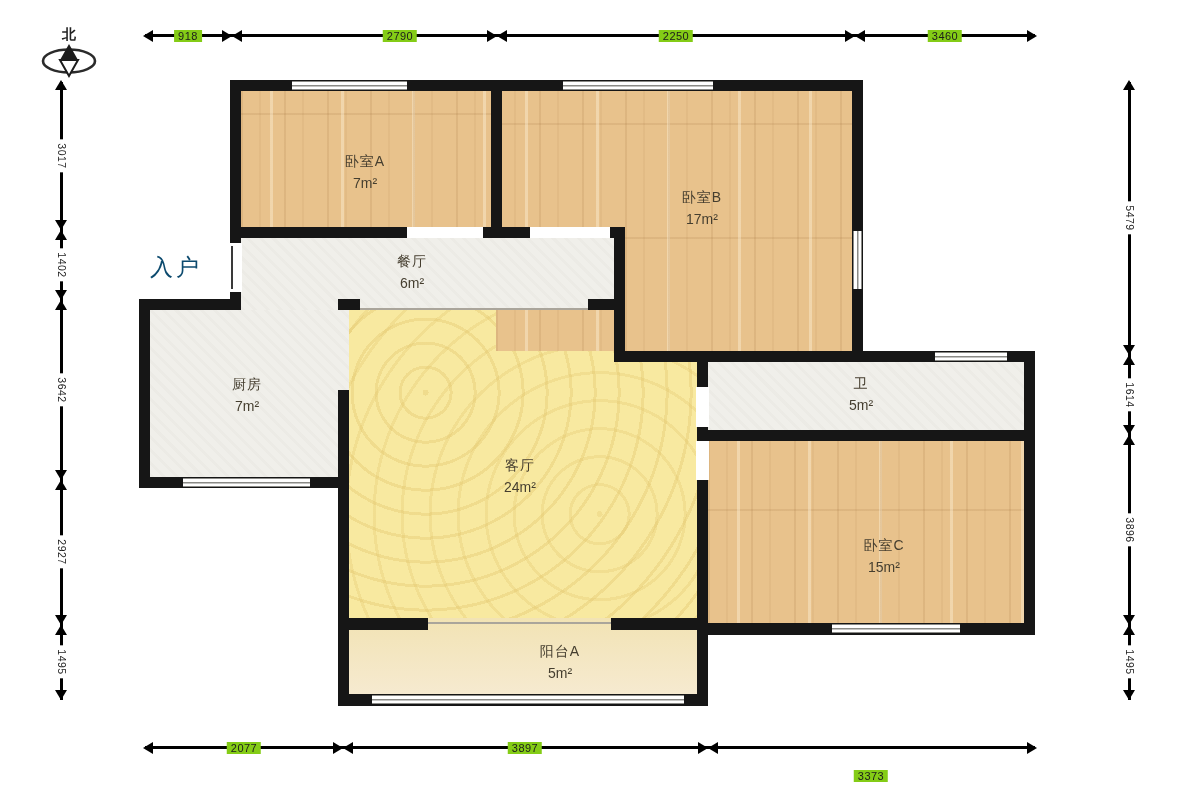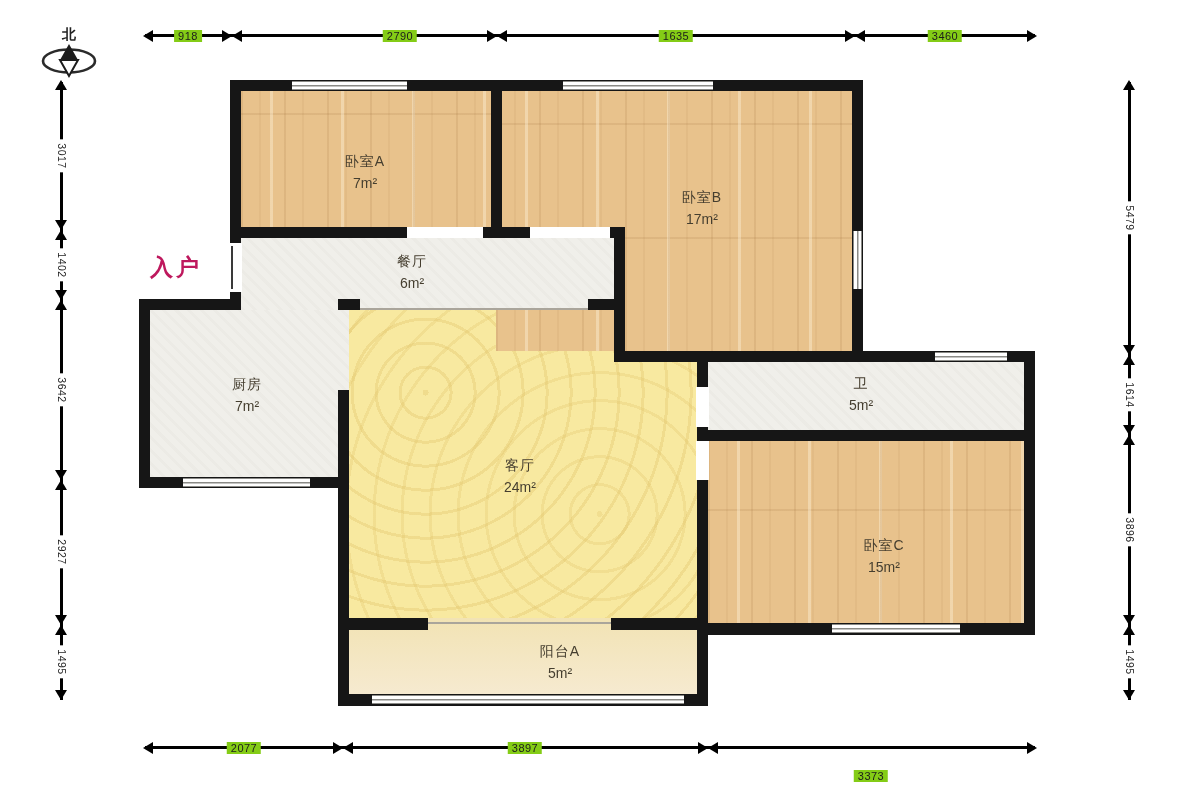--- a/index.html
+++ b/index.html
@@ -22,22 +22,22 @@
   .thinline{position:absolute;background:#aaa59b;}
   .winh{position:absolute;background-color:#fff;border-top:1.5px solid #8a8a86;border-bottom:1.5px solid #8a8a86;
         background-image:linear-gradient(#8a8a86,#8a8a86);background-size:100% 1.5px;
         background-position:0 center;background-repeat:no-repeat;box-sizing:border-box;}
   .winv{position:absolute;background-color:#fff;border-left:1.5px solid #8a8a86;border-right:1.5px solid #8a8a86;
         background-image:linear-gradient(#8a8a86,#8a8a86);background-size:1.5px 100%;
         background-position:center 0;background-repeat:no-repeat;box-sizing:border-box;}
   .room-label{position:absolute;transform:translate(-50%,-50%);text-align:center;color:#453e2f;
         font-size:14px;line-height:22px;white-space:nowrap;}
   .room-label .nm{letter-spacing:1px;}
-  .entrance{position:absolute;transform:translate(-50%,-50%);font-size:23px;font-weight:700;
-        color:#be185d;letter-spacing:3px;}
+  .entrance{position:absolute;transform:translate(-50%,-50%);font-size:23px;font-weight:400;
+        color:#0c4a6e;letter-spacing:3px;}
   .north-label{position:absolute;transform:translate(-50%,-50%);font-size:14px;font-weight:700;color:#222;}
   .dline{position:absolute;background:#000;}
   .tri{position:absolute;width:0;height:0;border-style:solid;border-color:transparent;}
   .tri-r{border-width:6px 0 6px 10px;border-left-color:#000;}
   .tri-l{border-width:6px 10px 6px 0;border-right-color:#000;}
   .tri-d{border-width:10px 6px 0 6px;border-top-color:#000;}
   .tri-u{border-width:0 6px 10px 6px;border-bottom-color:#000;}
   .dlab{position:absolute;transform:translate(-50%,-50%);background:#84cc16;color:#1c1c1c;
         font-size:11px;padding:0 4px;letter-spacing:.5px;}
   .dlabv{position:absolute;transform:translate(-50%,-50%);background:#fff;color:#1c1c1c;
@@ -142,21 +142,21 @@
   <div class="tri tri-l" style="left:143px;top:30px;"></div>
   <div class="tri tri-r" style="left:1027px;top:30px;"></div>
   <div class="tri tri-r" style="left:222px;top:30px;"></div>
     <div class="tri tri-l" style="left:232px;top:30px;"></div>
   <div class="tri tri-r" style="left:487px;top:30px;"></div>
     <div class="tri tri-l" style="left:497px;top:30px;"></div>
   <div class="tri tri-r" style="left:845px;top:30px;"></div>
     <div class="tri tri-l" style="left:855px;top:30px;"></div>
   <div class="dlab" style="left:188px;top:36px;">918</div>
   <div class="dlab" style="left:364px;top:36px;margin-left:36px;">2790</div>
-  <div class="dlab" style="left:676px;top:36px;">1635</div>
+  <div class="dlab" style="left:676px;top:36px;">2250</div>
   <div class="dlab" style="left:945px;top:36px;">3460</div>
 
   <div class="dline" style="left:145px;top:746px;width:890px;height:3px;"></div>
   <div class="tri tri-l" style="left:143px;top:742px;"></div>
   <div class="tri tri-r" style="left:1027px;top:742px;"></div>
   <div class="tri tri-r" style="left:333px;top:742px;"></div>
     <div class="tri tri-l" style="left:343px;top:742px;"></div>
   <div class="tri tri-r" style="left:698px;top:742px;"></div>
     <div class="tri tri-l" style="left:708px;top:742px;"></div>
   <div class="dlab" style="left:244px;top:748px;">2077</div>

